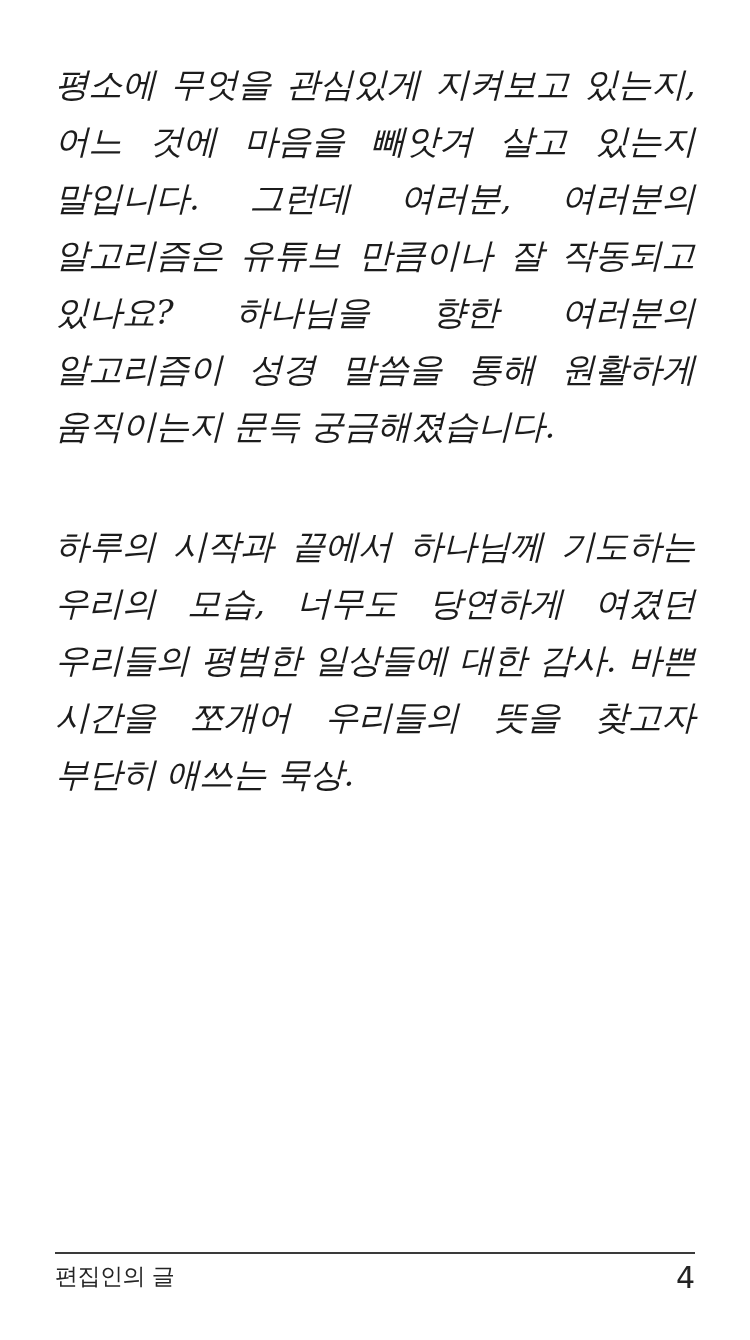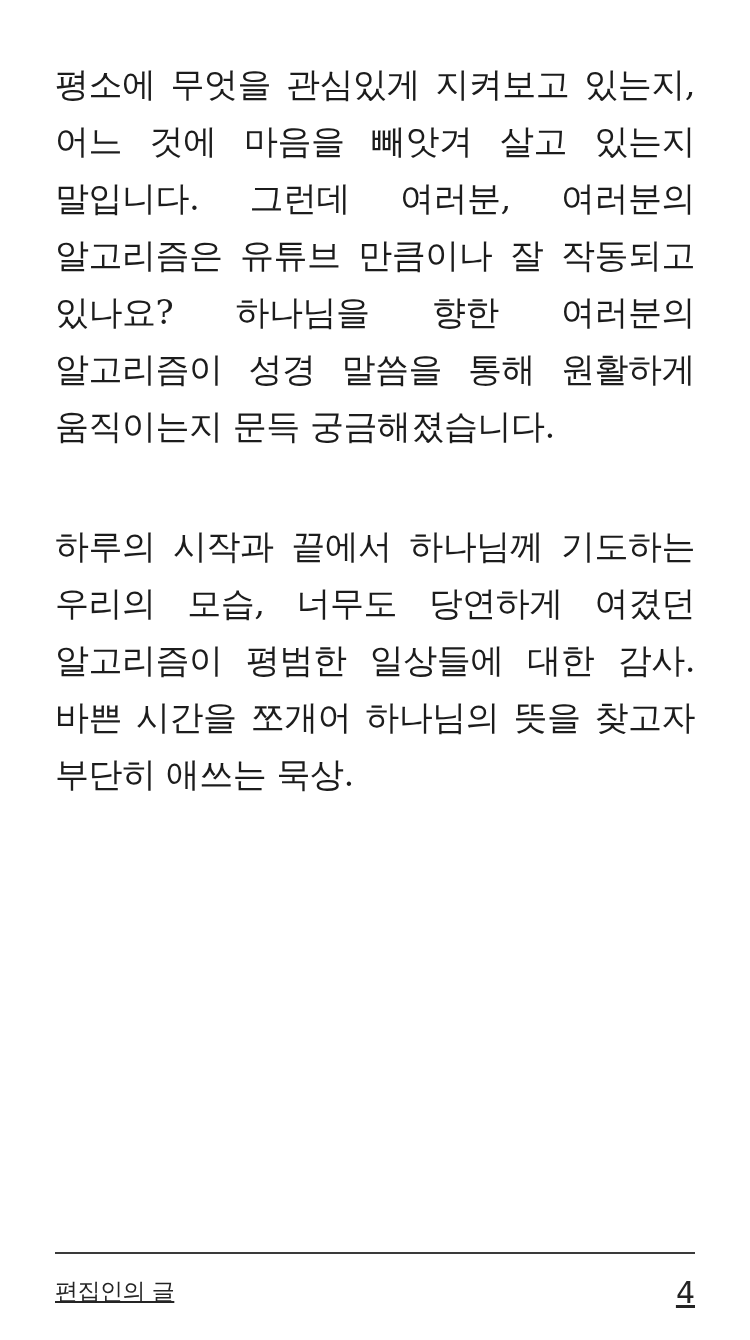--- a/index.html
+++ b/index.html
@@ -12,20 +12,21 @@
     background: var(--page-bg, #ffffff);
     position: relative;
     overflow: hidden;
   }
   .content {
     position: absolute;
     top: 0;
     left: 55px;
     width: 640px;
     padding-top: 56px;
+    font-style: italic;
   }
   .para {
     margin: 0 0 63px 0;
     font-family: "DejaVu Serif", "Liberation Serif", serif;
     font-size: 34px;
     line-height: 57px;
     letter-spacing: -0.5px;
     text-align: justify;
     color: var(--text-color, #1c1c1c);
     word-break: keep-all;
@@ -48,44 +49,43 @@
     letter-spacing: 0;
     vertical-align: -3px;
     margin-left: 9px;
   }
   .footer {
     position: absolute;
     left: 55px;
     right: 55px;
     top: 1252px;
     border-top: 2px solid var(--rule-color, #3a3a3a);
-    padding-top: 23px;
+    padding-top: 8px;
     display: flex;
     justify-content: space-between;
     align-items: flex-start;
     font-family: "DejaVu Sans", "Liberation Sans", sans-serif;
     color: var(--footer-color, #242424);
-    text-decoration: underline;
   }
   .footer-label {
     font-size: 23px;
     line-height: 1.25;
     letter-spacing: -0.5px;
   }
   .page-num {
     font-size: 30px;
     line-height: 1.05;
   }
 </style>
 </head>
 <body>
 
 <main class="content">
   <p class="para">평소에 무엇을 관심있게 지켜보고 있는지, 어느 것에 마음을 빼앗겨 살고 있는지 말입니다. 그런데 여러분, 여러분의 알고리즘은 유튜브 만큼이나 잘 작동되고 있나요? 하나님을 향한 여러분의 알고리즘이 성경 말씀을 통해 원활하게 움직이는지 문득 궁금해졌습니다.</p>
 
-  <p class="para">하루의 시작과 끝에서 하나님께 기도하는 우리의 모습, 너무도 당연하게 여겼던 알고리즘이 평범한 일상들에 대한 감사. 바쁜 시간을 쪼개어 하나님의 뜻을 찾고자 부단히 애쓰는 묵상.</p>
+  <p class="para">하루의 시작과 끝에서 하나님께 기도하는 우리의 모습, 너무도 당연하게 여겼던 우리들의 평범한 일상들에 대한 감사. 바쁜 시간을 쪼개어 우리들의 뜻을 찾고자 부단히 애쓰는 묵상.</p>
 
 </main>
 
 <footer class="footer">
   <span class="footer-label">편집인의 글</span>
   <span class="page-num">4</span>
 </footer>
 
 </body></html>

